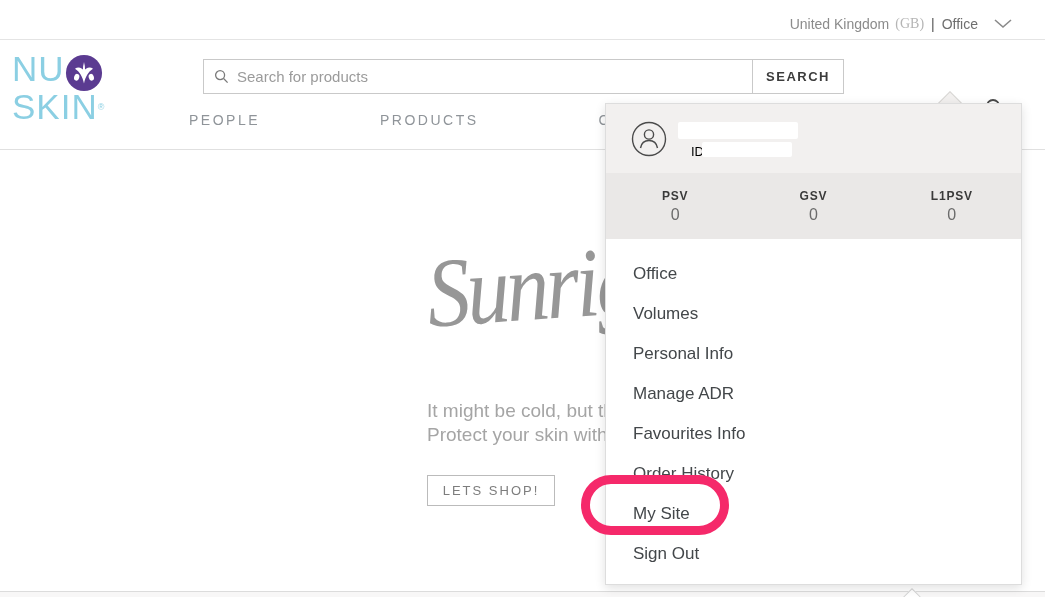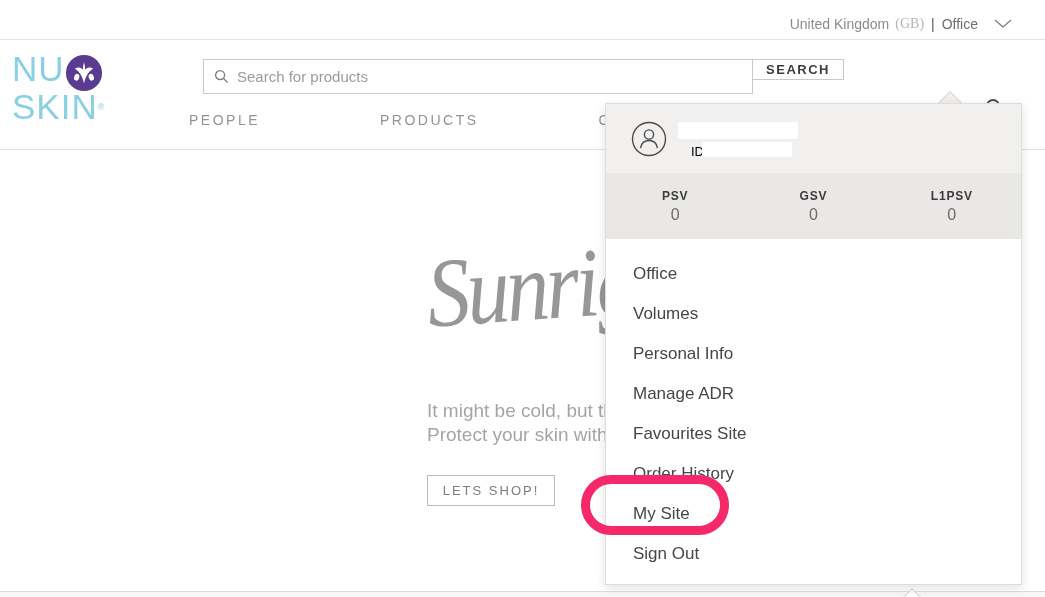--- a/index.html
+++ b/index.html
@@ -23,21 +23,21 @@
   .logo { position:absolute; left:12px; top:14px; line-height:30px;
     font-size:35px; font-weight:400; letter-spacing:1px; color:#8bcfe3; cursor:pointer; }
   .logo .row1 { display:flex; align-items:flex-start; gap:0; }
   .logo .reg { font-size:9px; color:#8bcfe3; vertical-align:bottom; }
   .searchwrap { position:absolute; left:189px; top:19px; display:flex;padding-left:14px; }
   .searchbox { width:550px; height:35px; border:1px solid #c9c9c9; background:#fff;
     display:flex; align-items:center; padding:0 10px; }
   .searchbox input { border:none; outline:none; flex:1; font-size:15px; color:#444;
     font-family:"Liberation Sans", sans-serif; margin-left:8px; background:transparent; }
   .searchbox input::placeholder { color:#9b9b9b; }
-  .searchbtn { width:92px; height:21px; border:1px solid #c9c9c9; border-left:1px solid #c9c9c9;
+  .searchbtn { width:92px; height:35px; border:1px solid #c9c9c9; border-left:1px solid #c9c9c9;
     margin-left:-1px; background:#fff; font-size:13px; font-weight:bold; letter-spacing:1.5px;
     color:#3c3c3c; cursor:pointer; font-family:"Liberation Sans", sans-serif; }
   .nav { position:absolute; left:189px; top:110px; height:0; }
   .navitems { position:absolute; top:-38px; display:flex; gap:120px; }
   .navitem { font-size:14px; letter-spacing:2.5px; color:#8f9499; cursor:pointer; }
   .iconbtn { position:absolute; background:none; border:none; cursor:pointer; }
   .closebtn { left:938px; top:62px; }
   .bagbtn { left:975px; top:54px; }
 
   
@@ -198,21 +198,21 @@
         <div class="lbl">L1PSV</div>
         <div class="val">0</div>
       </div>
     </div>
 
     <div class="dd-menu">
       <div class="dd-item">Office</div>
       <div class="dd-item">Volumes</div>
       <div class="dd-item">Personal Info</div>
       <div class="dd-item">Manage ADR</div>
-      <div class="dd-item">Favourites Site</div>
+      <div class="dd-item">Favourites Info</div>
       <div class="dd-item">Order History</div>
       <div class="dd-item">My Site</div>
       <div class="dd-item">Sign Out</div>
     </div>
   </div>
 
   <div class="annotation"></div>
 
 </div>
 

